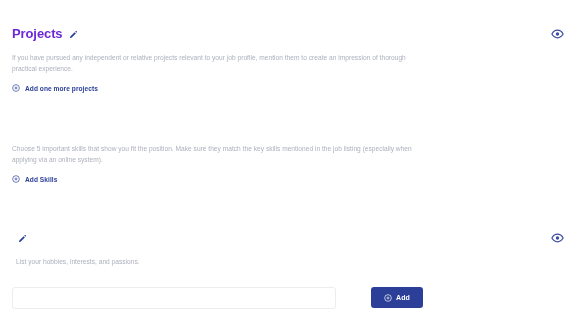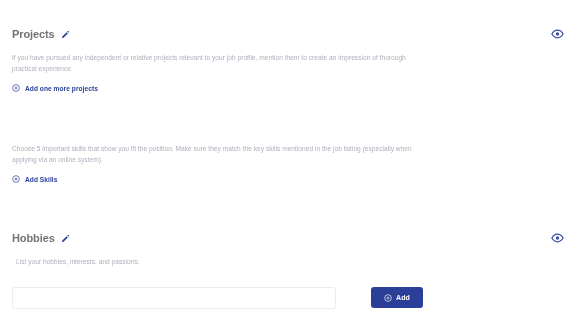--- a/index.html
+++ b/index.html
@@ -31,23 +31,23 @@
   }
 
   .section-head {
     position: relative;
     display: flex;
     align-items: center;
     height: 20px;
   }
 
   .section-title {
-    font-size: 11px;
+    font-size: 13px;
     font-weight: bold;
-    color: #737373;
+    color: #6d28d9;
     letter-spacing: -0.1px;
     line-height: 20px;
     white-space: nowrap;
   }
 
   .pencil-icon {
     display: inline-flex;
     align-items: center;
     margin-left: 6px;
     color: #2b4099;
@@ -189,21 +189,20 @@
           <circle cx="12" cy="12" r="10"></circle>
           <path d="M12 7.5v9M7.5 12h9"></path>
         </svg>
       </span>
       <span>Add Skills</span>
     </div>
   </div>
 
   <div class="section" id="hobbies-section">
     <div class="section-head">
-      <span class="section-title">Hobbies</span>
       <span class="pencil-icon">
         <svg width="9" height="9" viewBox="0 0 24 24" fill="currentColor" aria-hidden="true">
           <path d="M20.7 3.3a2.1 2.1 0 0 0-3 0l-1.3 1.3 3 3 1.3-1.3a2.1 2.1 0 0 0 0-3zM14.9 5.8 3.5 17.2 2.4 21.6l4.4-1.1L18.2 9.1l-3.3-3.3z"></path>
         </svg>
       </span>
       <span class="eye-icon">
         <svg width="13" height="13" viewBox="0 0 24 24" fill="none" stroke="currentColor" stroke-width="2.2" aria-hidden="true">
           <path d="M1.6 12S5.6 5 12 5s10.4 7 10.4 7-4 7-10.4 7S1.6 12 1.6 12z"></path>
           <circle cx="12" cy="12" r="3.1" fill="currentColor" stroke="none"></circle>
         </svg>

